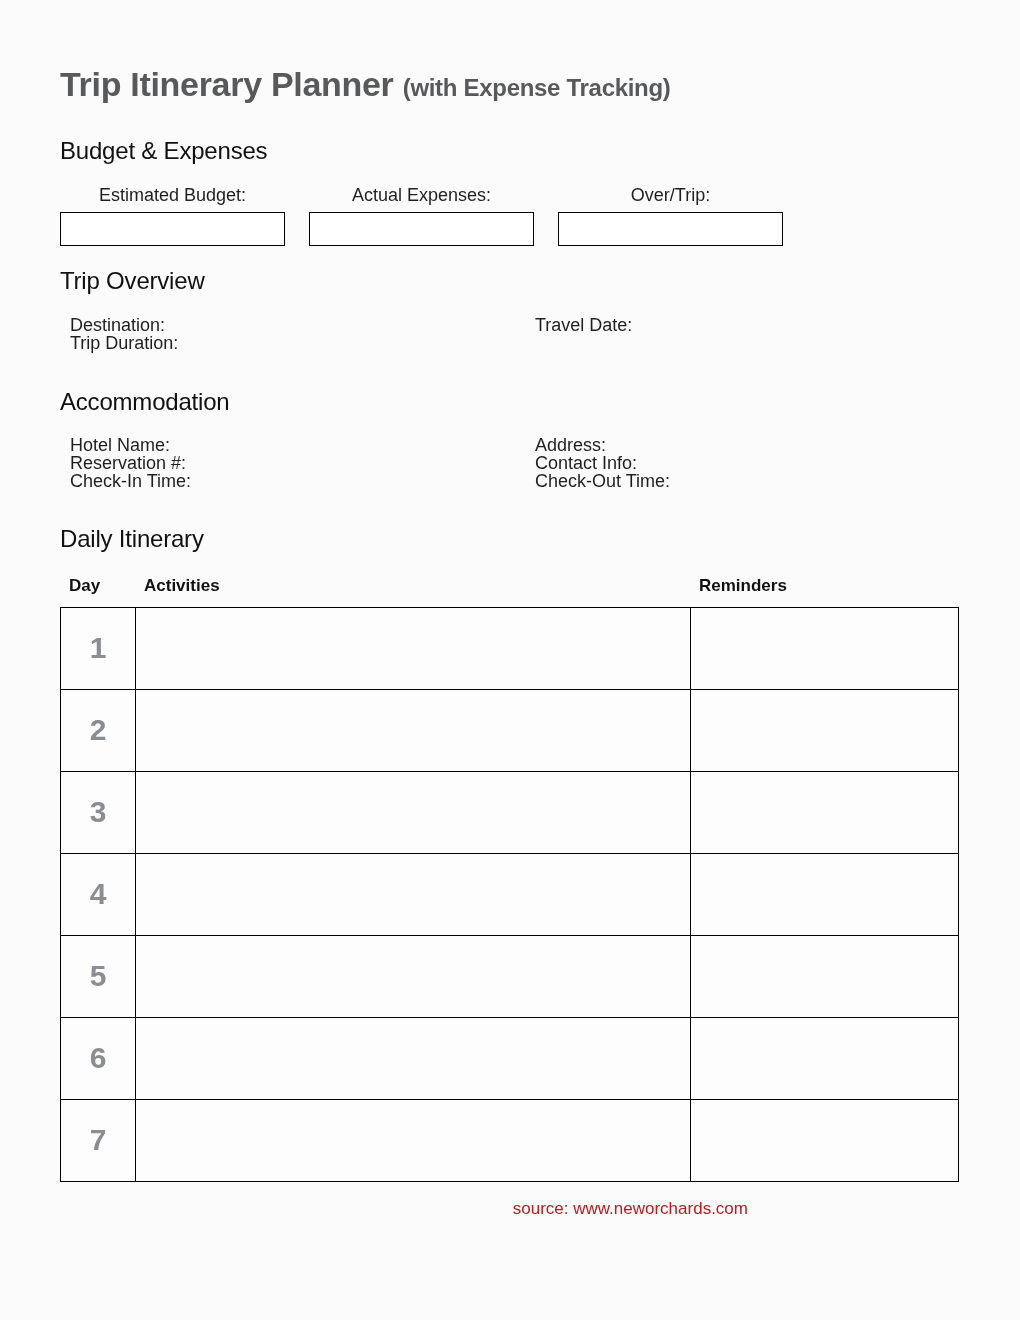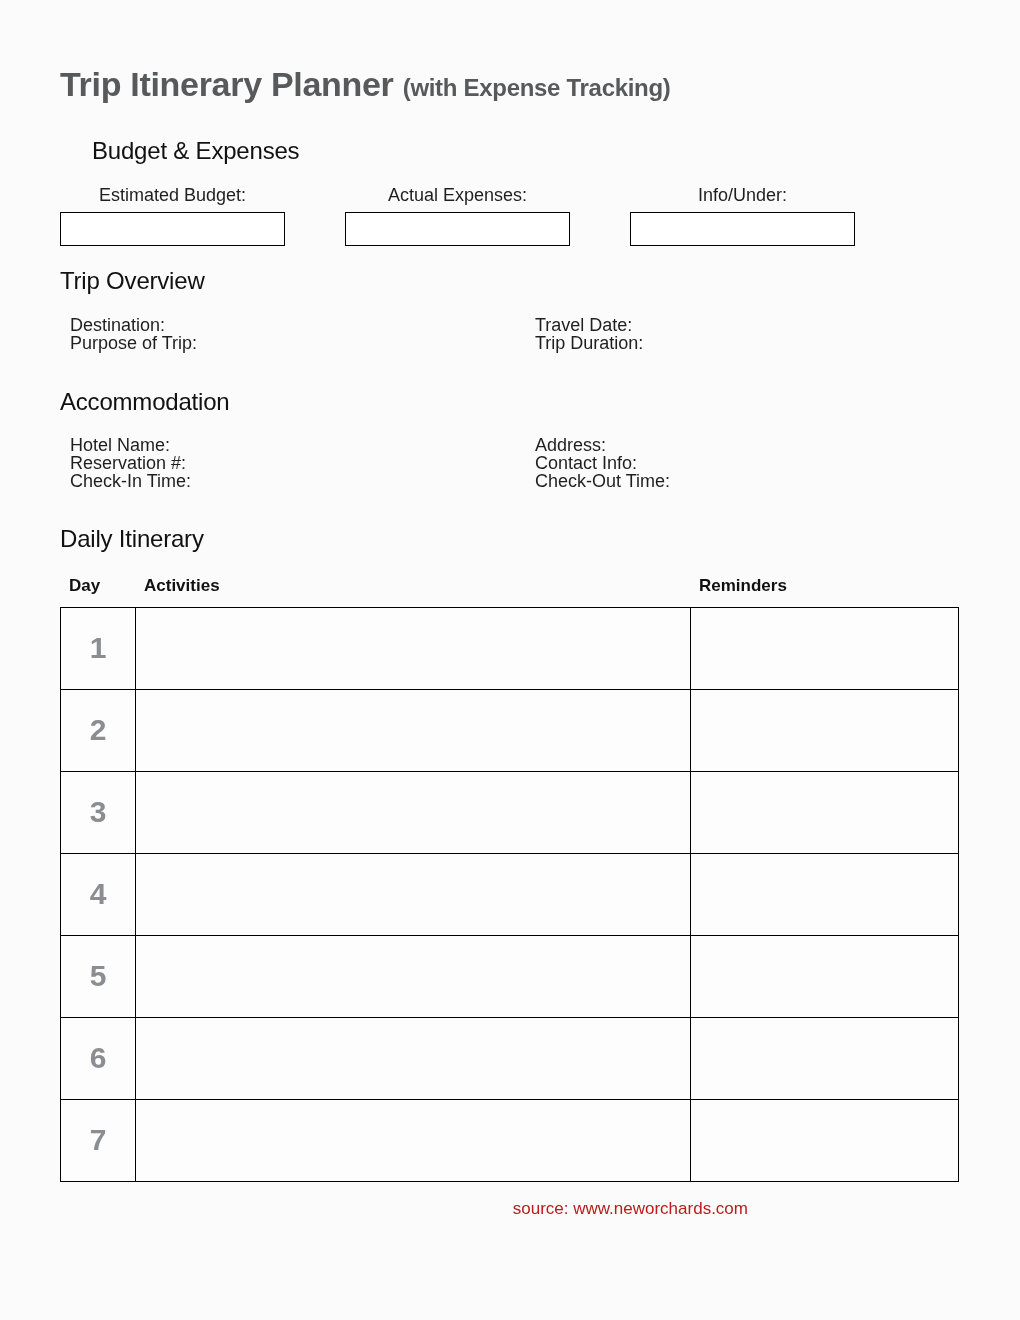--- a/index.html
+++ b/index.html
@@ -31,30 +31,30 @@
     color: #58595b;
   }
   
   h2 {
     font-size: 24px;
     font-weight: 400;
     color: #111111;
     letter-spacing: -0.2px;
     line-height: 1.15;
   }
-  .budget-heading   { margin-top: 34px; margin-left: 32px; }
+  .budget-heading   { margin-top: 34px; }
   .overview-heading { margin-top: 21px; }
   .accom-heading    { margin-top: 36px; }
   .daily-heading    { margin-top: 35px; }
 
   
   .budget-grid {
     margin-top: 21px;
     display: flex;
-    gap: 60px;
+    gap: 24px;
   }
   .budget-field {
     flex: 1;
     display: flex;
     flex-direction: column;
   }
   .budget-field label {
     font-size: 18px;
     color: #1f1f1f;
     text-align: center;
@@ -139,32 +139,31 @@
     <div class="budget-grid">
       <div class="budget-field">
         <label>Estimated Budget:</label>
         <input type="text" style="">
       </div>
       <div class="budget-field">
         <label>Actual Expenses:</label>
         <input type="text" style="">
       </div>
       <div class="budget-field">
-        <label>Info/Under:</label>
+        <label>Over/Trip:</label>
         <input type="text" style="">
       </div>
     </div>
   </section>
 
   <section>
     <h2 class="overview-heading">Trip Overview</h2>
     <div class="two-col">
       <div>Destination:</div>
       <div>Travel Date:</div>
-      <div>Purpose of Trip:</div>
       <div>Trip Duration:</div>
     </div>
   </section>
 
   <section>
     <h2 class="accom-heading">Accommodation</h2>
     <div class="two-col">
       <div>Hotel Name:</div>
       <div>Address:</div>
       <div>Reservation #:</div>

